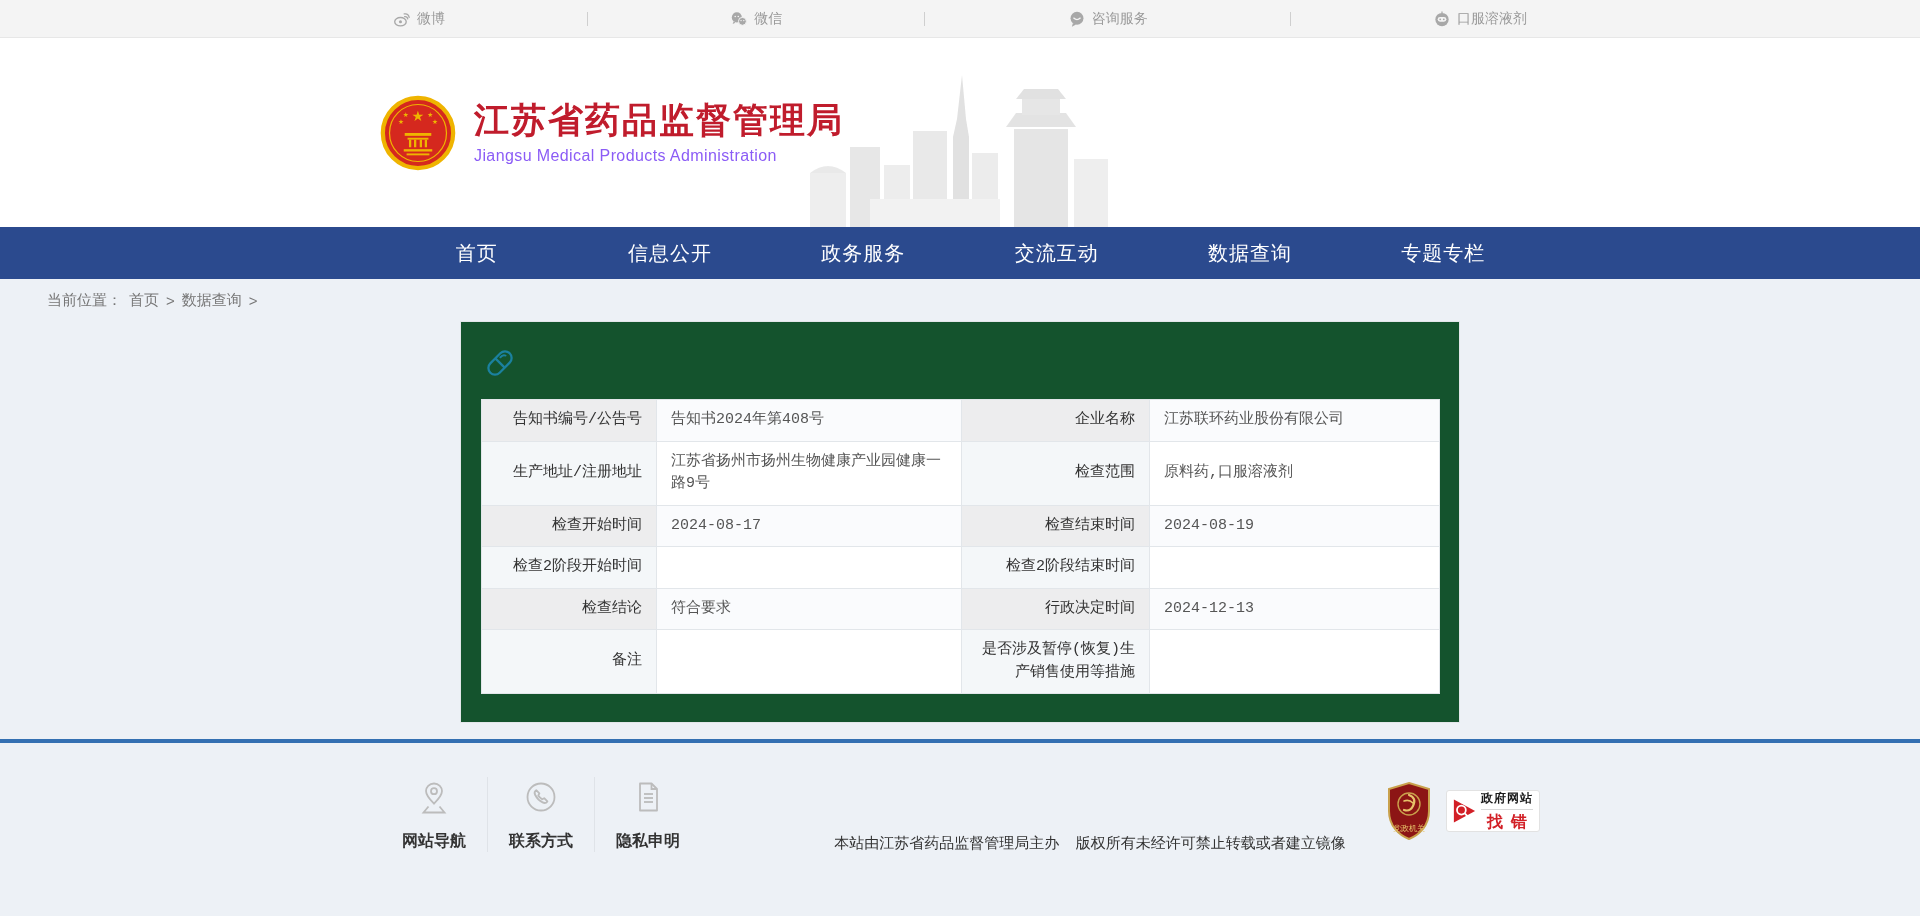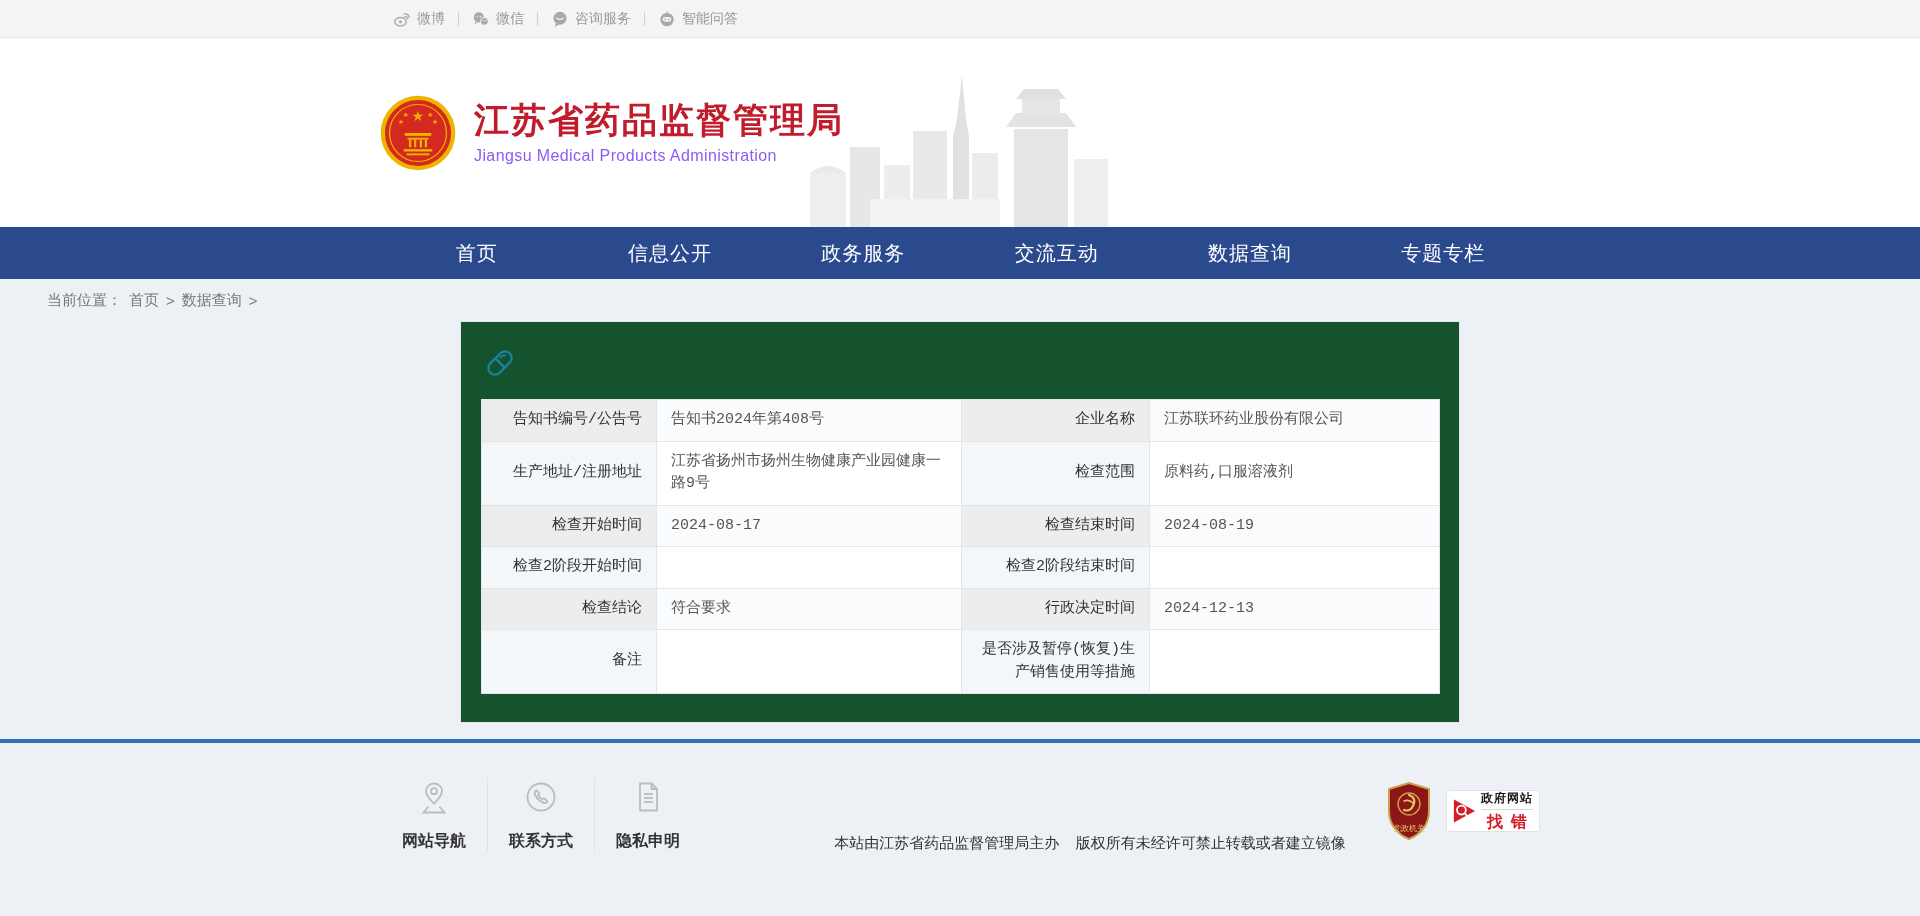--- a/index.html
+++ b/index.html
@@ -7,21 +7,21 @@
   body {
     font-family:"Liberation Sans","DejaVu Sans",sans-serif;
     background:#edf1f6; color:#333;
     min-height:916px; position:relative;
   }
   .container { width:1160px; margin:0 auto; position:relative; }
   .container-narrow { width:1000px; margin:0 auto; position:relative; }
 
   
   .topbar { height:38px; background:#f4f4f4; border-bottom:1px solid #e7e7e7; }
-  .topbar-inner { height:38px; display:flex; align-items:center; justify-content:flex-start; }
+  .topbar-inner { height:38px; display:flex; align-items:center; justify-content:space-between; }
   .tb-item { display:flex; align-items:center; gap:6px; color:#999; font-size:14px; padding:0 13px; cursor:pointer; }
   .tb-item svg { display:block; }
   .tb-sep { width:1px; height:14px; background:#cfcfcf; }
 
   
   .header { height:189px; background:#ffffff; overflow:hidden; }
   .header-inner { height:189px; display:flex; align-items:center; }
   .emblem { width:76px; height:76px; flex:0 0 auto; margin-right:18px; }
   .title-block { position:relative; z-index:2; }
   .site-title { font-size:35px; font-weight:bold; color:#c01c2c; letter-spacing:2px; line-height:1.15; }
@@ -114,21 +114,21 @@
     <div class="tb-item">
       <span>
         <svg width="18" height="18" viewBox="0 0 20 20">
             <line x1="10" y1="1.6" x2="10" y2="3.6" stroke="#a8a8a8" stroke-width="1.4"></line>
             <circle cx="10" cy="10.6" r="7.4" fill="#a8a8a8"></circle>
             <rect x="5.2" y="7.8" width="9.6" height="5.2" rx="2.6" fill="#f4f4f4"></rect>
             <circle cx="8" cy="10.4" r="1" fill="#a8a8a8"></circle>
             <circle cx="12" cy="10.4" r="1" fill="#a8a8a8"></circle>
           </svg>
       </span>
-      <span>智能问答</span>
+      <span>口服溶液剂</span>
     </div>
   </div>
 </div>
 
 <div class="header">
   <div class="container header-inner">
     <svg class="emblem" viewBox="0 0 80 80">
       <circle cx="40" cy="40" r="37" fill="#d5281e"></circle>
       <circle cx="40" cy="40" r="37" fill="none" stroke="#efb400" stroke-width="4.5"></circle>
       <circle cx="40" cy="40" r="30" fill="none" stroke="#efb400" stroke-width="1.3"></circle>

